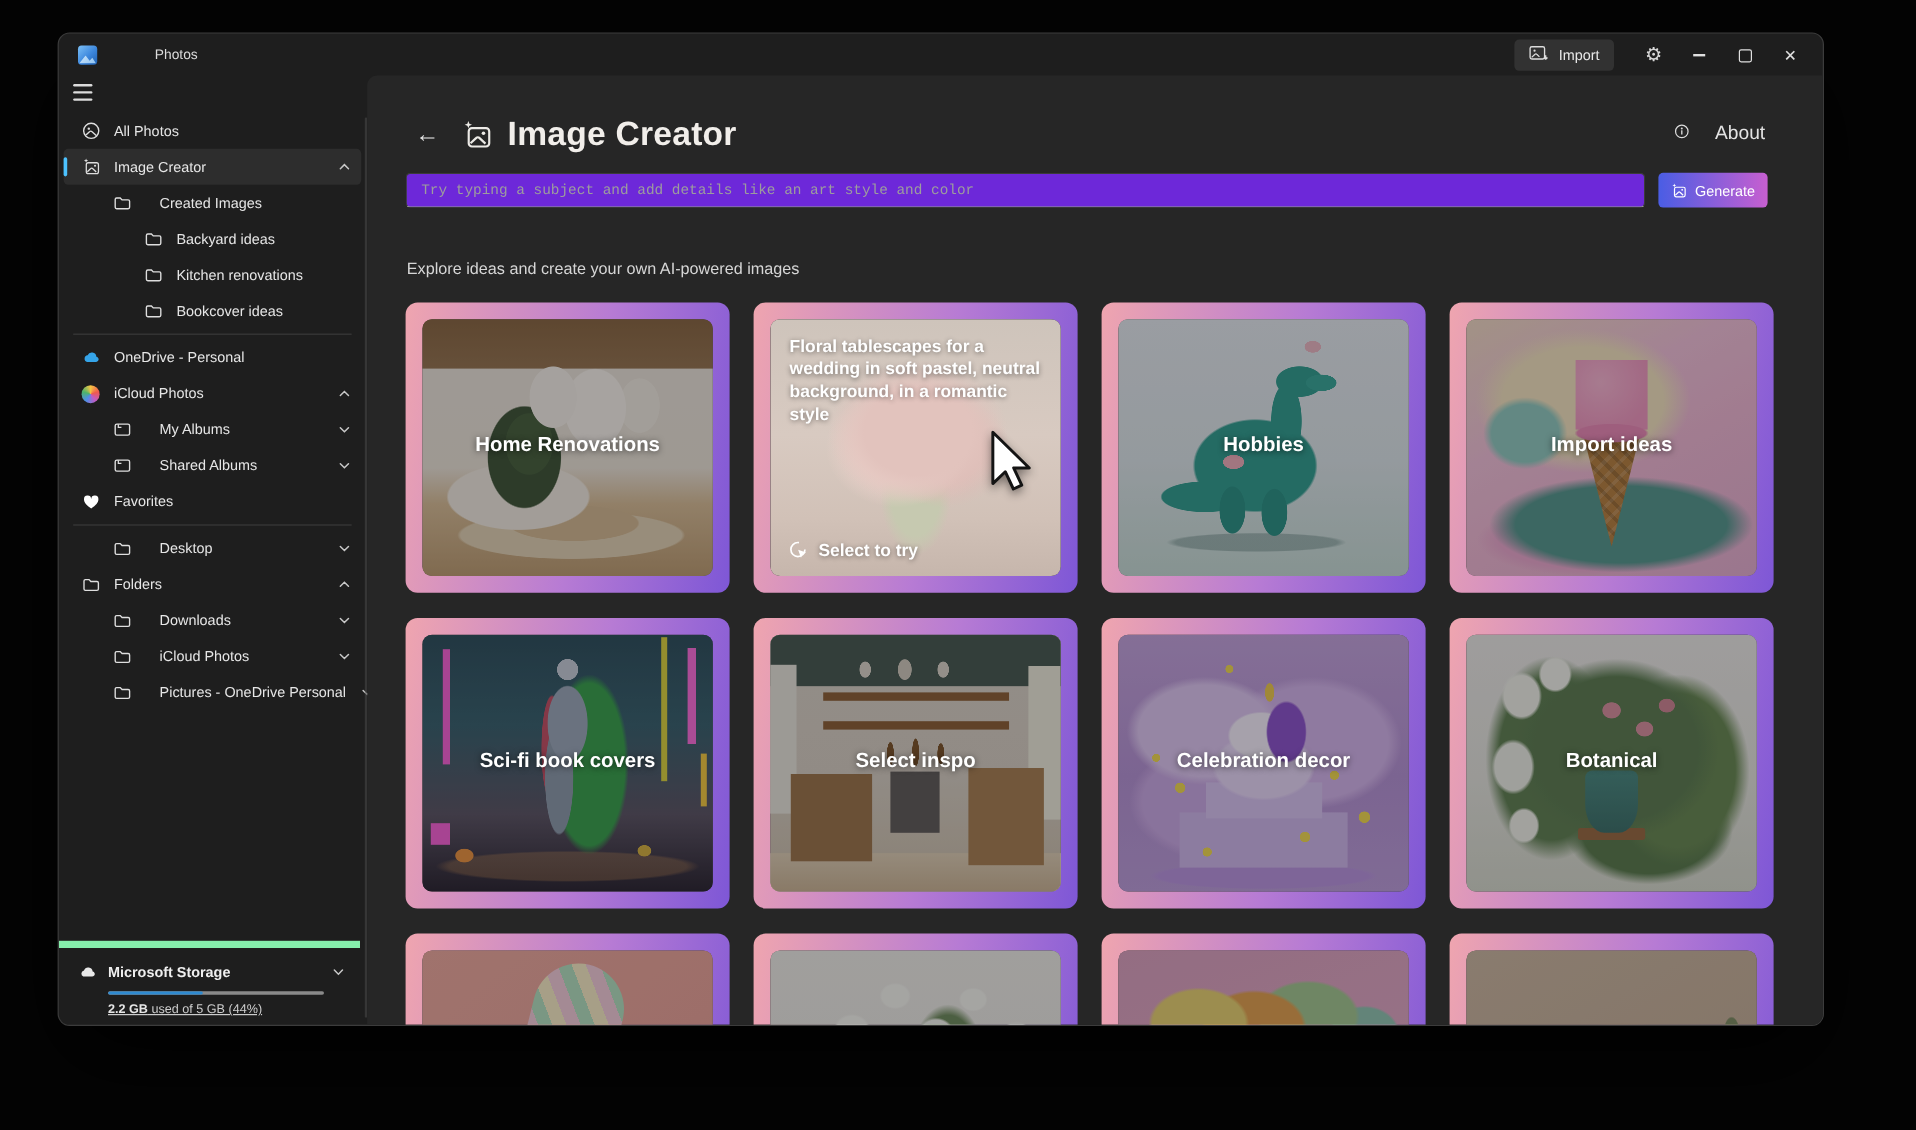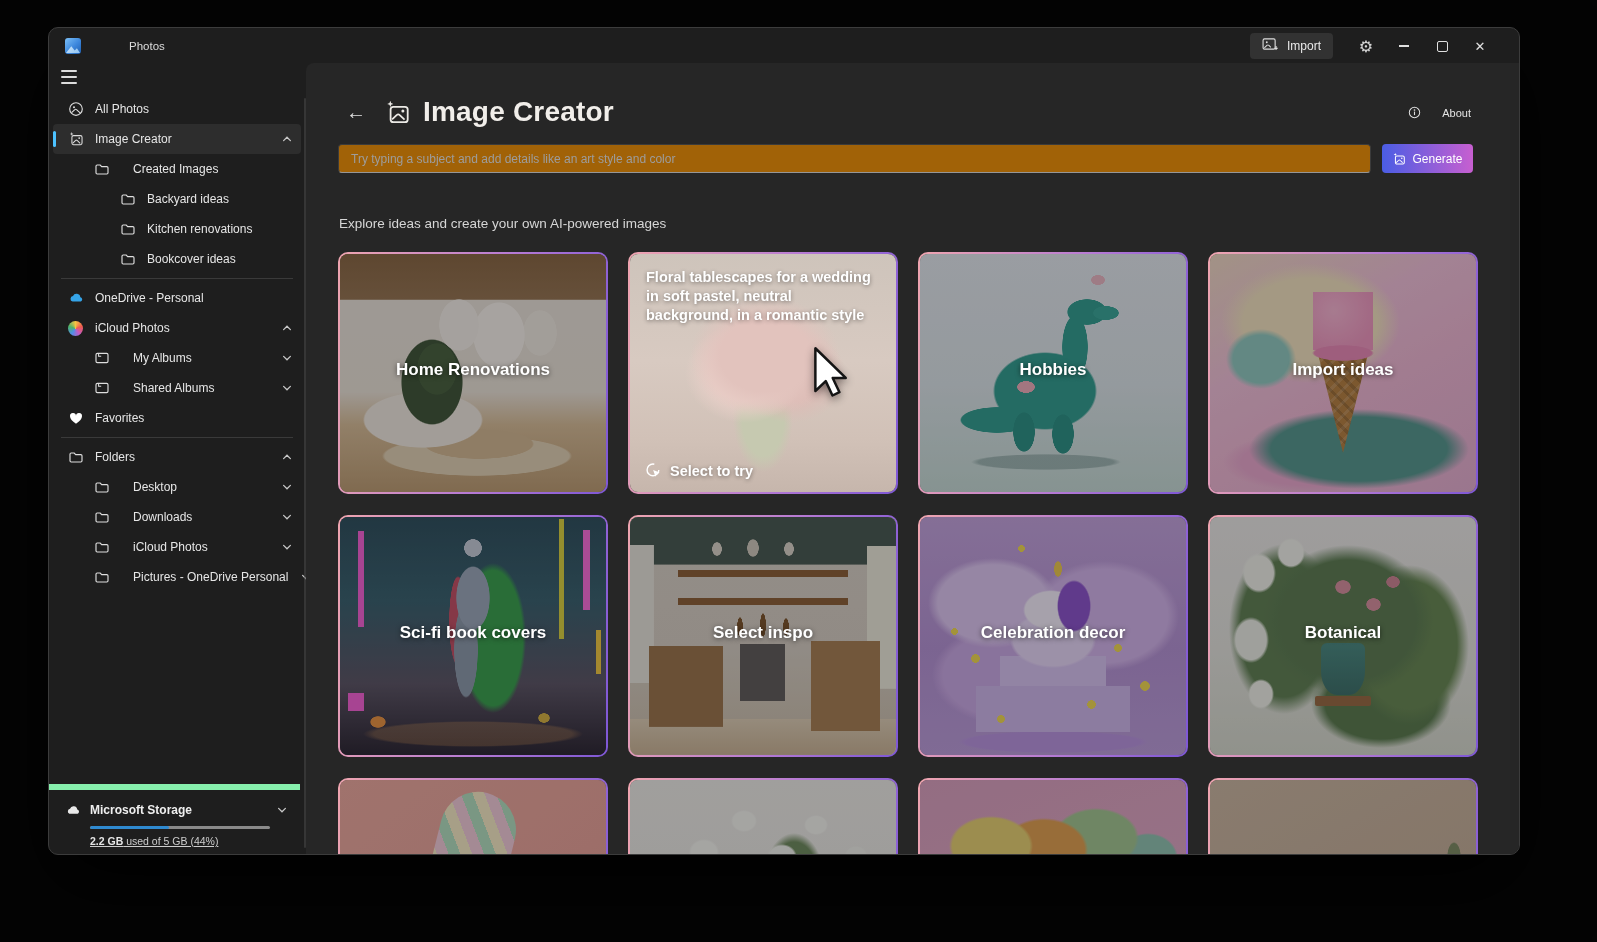--- a/index.html
+++ b/index.html
@@ -23,21 +23,21 @@
   .app-title{font-size:11.5px;color:#dcdcdc;margin-left:12px;}
   .titlebar-right{margin-left:auto;display:flex;align-items:center;height:100%;}
   .import-btn{display:flex;align-items:center;gap:8px;background:#323232;border-radius:4px;
     height:26px;padding:0 12px;font-size:12px;color:#e8e8e8;margin-right:14px;}
   .import-btn svg{width:17px;height:13px;}
   .gear-btn{width:38px;height:100%;display:flex;align-items:center;justify-content:center;font-size:16px;color:#d6d6d6;}
   .caption-btn{width:38px;height:100%;display:flex;align-items:center;justify-content:center;color:#e0e0e0;}
   .glyph-min{width:10px;height:1.4px;background:#e0e0e0;display:inline-block;}
   .glyph-max{width:9px;height:9px;border:1.3px solid #e0e0e0;border-radius:2px;display:inline-block;}
   .glyph-close{font-size:13px;line-height:1;}
-  .titlebar-right{padding-right:20px;}
+  .titlebar-right{padding-right:8px;}
   
   .sidebar{position:absolute;left:0;top:36px;bottom:0;width:257px;}
   .hamburger{position:absolute;left:12px;top:6px;width:16px;height:14px;display:flex;flex-direction:column;justify-content:space-between;}
   .hamburger i{display:block;height:1.7px;background:#dcdcdc;border-radius:1px;}
   .side-list{position:absolute;left:4px;right:5px;top:30px;}
   .srow{position:relative;height:30px;display:flex;align-items:center;border-radius:4px;padding-right:8px;box-sizing:border-box;}
   .srow .slabel{font-size:12px;color:#e6e6e6;margin-left:11px;white-space:nowrap;}
   .srow.selected{background:#2d2d2d;}
   .accent-pill{position:absolute;left:0;top:7px;width:3px;height:16px;border-radius:2px;background:var(--accent,#4cc2ff);}
   .sicon{width:17px;height:17px;display:flex;align-items:center;justify-content:center;color:#dedede;flex:0 0 auto;}
@@ -60,35 +60,35 @@
   .storage-bar-fill{height:100%;background:var(--bar,#2f8ad0);border-radius:2px;}
   .storage-usage{margin:6px 0 0 25px;font-size:10.5px;color:#cdcdcd;text-decoration:underline;}
   .storage-usage b{color:#e6e6e6;}
   
   .panel{position:absolute;left:257px;top:35px;right:0;bottom:0;background:#262626;border-top-left-radius:8px;overflow:hidden;}
   .panel-header{position:absolute;left:0;top:26px;right:0;height:46px;display:flex;align-items:center;}
   .back-btn{margin-left:40px;font-size:20px;color:#e2e2e2;line-height:1;}
   .hdr-icon{margin-left:18px;width:27px;height:27px;color:#eceae6;}
   .hdr-icon svg{width:27px;height:27px;}
   .page-title{margin-left:12px;font-size:28px;font-weight:600;color:#f1eeea;letter-spacing:.2px;}
-  .about{margin-left:auto;margin-right:48px;display:flex;align-items:flex-end;gap:21px;font-size:11px;color:#e3e3e3;}
+  .about{margin-left:auto;margin-right:48px;display:flex;align-items:flex-start;gap:21px;font-size:16px;color:#e3e3e3;}
   .about svg{width:13px;height:13px;}
   
   .prompt-row{position:absolute;left:32px;top:81px;right:46px;height:29px;display:flex;}
-  .prompt-input{flex:0 0 1033px;width:1033px;height:29px;box-sizing:border-box;background:#a16207;
+  .prompt-input{flex:0 0 1033px;width:1033px;height:29px;box-sizing:border-box;background:#6d28d9;
     border:1px solid #3b3b3b;border-bottom:1.6px solid #969696;border-radius:4px;
-    color:#e6e6e6;font-size:12px;padding:0 12px;outline:none;font-family:Liberation Sans, sans-serif;}
+    color:#e6e6e6;font-size:12px;padding:0 12px;outline:none;font-family:Liberation Mono, monospace;}
   .prompt-input::placeholder{color:#9d9d9d;}
   .generate-btn{margin-left:11px;width:93px;height:29px;border-radius:4px;display:flex;align-items:center;justify-content:center;gap:6px;
     background:linear-gradient(90deg,var(--gen1,#4a5de4),var(--gen2,#c75fd0));color:#fff;font-size:12px;}
   .generate-btn svg{width:14px;height:14px;}
   .explore-heading{position:absolute;left:33px;top:153px;font-size:13.5px;color:#d6d6d6;}
   
   .grid{position:absolute;left:32px;top:189px;display:grid;grid-template-columns:repeat(4,270px);grid-auto-rows:242px;gap:21px 20px;}
-  .card{position:relative;border-radius:10px;padding:2px;box-sizing:border-box;
+  .card{position:relative;border-radius:10px;padding:14px;box-sizing:border-box;
     background:linear-gradient(100deg,var(--bpink,#efa5af) 0%,#b77bd4 55%,var(--bpurp,#7e57d6) 100%);}
   .card-inner{position:relative;width:100%;height:100%;border-radius:8px;overflow:hidden;background:#333;}
   .art{position:absolute;inset:0;z-index:0;}
   .card-shade{position:absolute;inset:0;z-index:2;background:rgba(16,12,20,.34);}
   .card-title{position:absolute;left:0;right:0;top:44.5%;z-index:3;text-align:center;
     font-size:17px;font-weight:700;color:#fff;text-shadow:0 1px 5px rgba(0,0,0,.6);}
   .prompt-text{position:absolute;left:0;top:0;z-index:3;padding:14px 16px 0 16px;font-size:14.5px;font-weight:600;
     line-height:1.32;color:#fff;text-shadow:0 1px 4px rgba(0,0,0,.45);}
   .select-row{position:absolute;left:15px;bottom:13px;z-index:3;display:flex;align-items:center;gap:8px;
     color:#fff;font-size:14.5px;font-weight:700;text-shadow:0 1px 4px rgba(0,0,0,.45);}
@@ -387,41 +387,41 @@
         </div>
         <div class="srow lvl0">
           <span class="sicon">
             <svg viewBox="0 0 16 16">
               <path d="M8 13.8 C4.1 10.9 2 8.7 2 6.2 a3 3 0 0 1 6-.4 3 3 0 0 1 6 .4 c0 2.5-2.1 4.7-6 7.6 Z" fill="#fff"></path>
             </svg>
           </span>
           <span class="slabel">Favorites</span>
         </div>
         <div class="ssep"></div>
+        <div class="srow lvl1">
+          <span class="sicon">
+            <svg viewBox="0 0 16 16">
+              <path d="M2 5.2 C2 4.5 2.5 4 3.2 4 h3 l1.5 1.6 h5.1 c.7 0 1.2.5 1.2 1.2 v5 c0 .7-.5 1.2-1.2 1.2 H3.2 C2.5 13 2 12.5 2 11.8 Z" fill="none" stroke="currentColor" stroke-width="1.15"></path>
+            </svg>
+          </span>
+          <span class="slabel">Desktop</span>
+          <span class="schev">
+            <svg viewBox="0 0 12 12">
+              <path d="M2.6 4.4 L6 7.8 L9.4 4.4" fill="none" stroke="#c8c8c8" stroke-width="1.25" stroke-linecap="round"></path>
+            </svg>
+          </span>
+        </div>
         <div class="srow lvl0">
           <span class="sicon">
             <svg viewBox="0 0 16 16">
               <path d="M2 5.2 C2 4.5 2.5 4 3.2 4 h3 l1.5 1.6 h5.1 c.7 0 1.2.5 1.2 1.2 v5 c0 .7-.5 1.2-1.2 1.2 H3.2 C2.5 13 2 12.5 2 11.8 Z" fill="none" stroke="currentColor" stroke-width="1.15"></path>
             </svg>
           </span>
           <span class="slabel">Folders</span>
           <span class="schev up">
-            <svg viewBox="0 0 12 12">
-              <path d="M2.6 4.4 L6 7.8 L9.4 4.4" fill="none" stroke="#c8c8c8" stroke-width="1.25" stroke-linecap="round"></path>
-            </svg>
-          </span>
-        </div>
-        <div class="srow lvl1">
-          <span class="sicon">
-            <svg viewBox="0 0 16 16">
-              <path d="M2 5.2 C2 4.5 2.5 4 3.2 4 h3 l1.5 1.6 h5.1 c.7 0 1.2.5 1.2 1.2 v5 c0 .7-.5 1.2-1.2 1.2 H3.2 C2.5 13 2 12.5 2 11.8 Z" fill="none" stroke="currentColor" stroke-width="1.15"></path>
-            </svg>
-          </span>
-          <span class="slabel">Desktop</span>
-          <span class="schev">
             <svg viewBox="0 0 12 12">
               <path d="M2.6 4.4 L6 7.8 L9.4 4.4" fill="none" stroke="#c8c8c8" stroke-width="1.25" stroke-linecap="round"></path>
             </svg>
           </span>
         </div>
         <div class="srow lvl1">
           <span class="sicon">
             <svg viewBox="0 0 16 16">
               <path d="M2 5.2 C2 4.5 2.5 4 3.2 4 h3 l1.5 1.6 h5.1 c.7 0 1.2.5 1.2 1.2 v5 c0 .7-.5 1.2-1.2 1.2 H3.2 C2.5 13 2 12.5 2 11.8 Z" fill="none" stroke="currentColor" stroke-width="1.15"></path>
             </svg>

